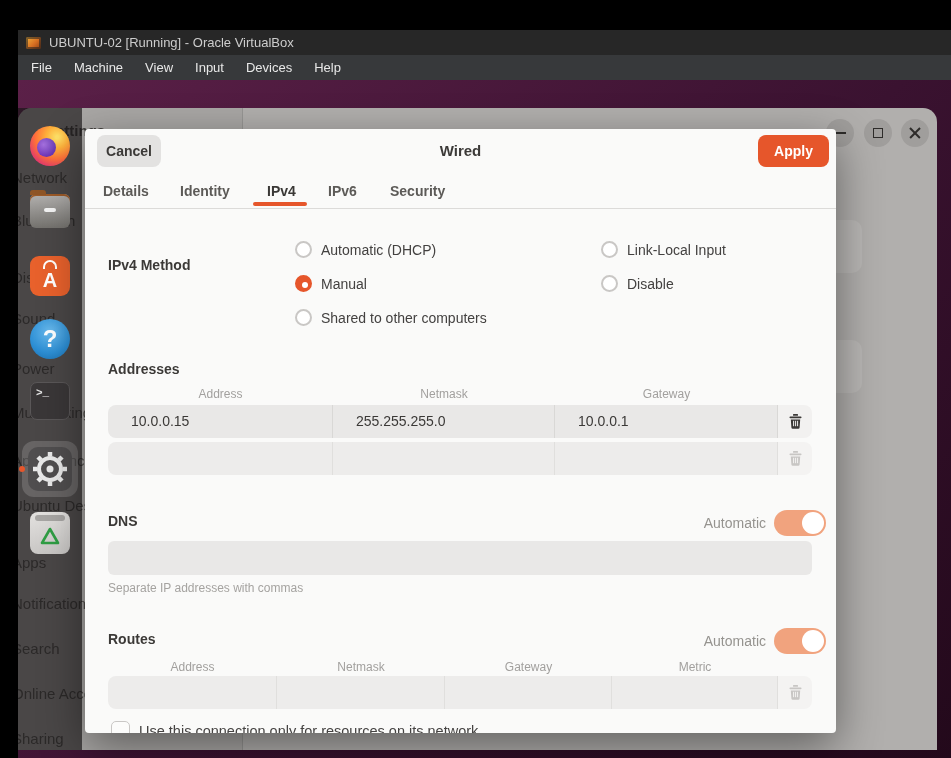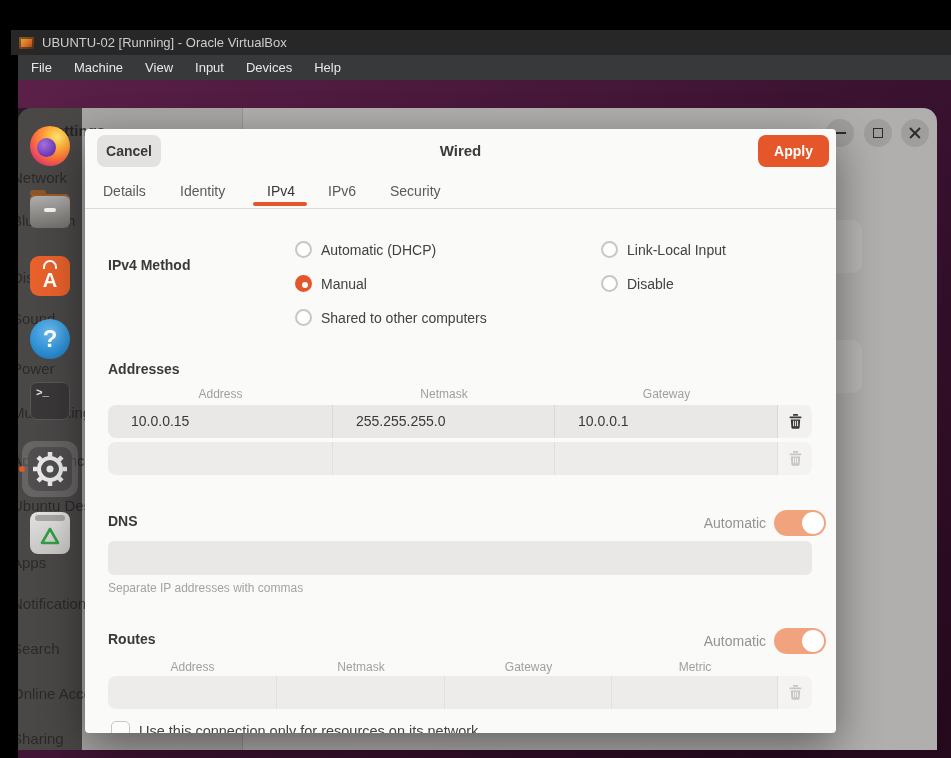--- a/index.html
+++ b/index.html
@@ -1,21 +1,21 @@
 <!DOCTYPE html>
 <html><head>
 <meta charset="utf-8">
 <style>
   * { margin:0; padding:0; box-sizing:border-box; }
   html,body { width:951px; height:758px; background:#000; font-family:"Liberation Sans", sans-serif; overflow:hidden; }
   .abs { position:absolute; }
   #screen { position:relative; width:951px; height:758px; background:#000; overflow:hidden; }
 
   
-  #vbox-titlebar { left:11px; top:30px; right:0; height:25px; background:#272727; display:flex; align-items:center; color:#CDCDCD; font-size:13px; }
+  #vbox-titlebar { left:18px; top:30px; right:0; height:25px; background:#272727; display:flex; align-items:center; color:#CDCDCD; font-size:13px; }
   #vbox-icon { width:15px; height:12px; margin-left:8px; border-radius:2px; background:linear-gradient(135deg,#f2b33d 0%,#d86f22 55%,#8c3d12 100%); box-shadow:inset 0 0 0 2px rgba(30,30,30,.55); }
   #vbox-title { margin-left:8px; }
   #vbox-menubar { left:18px; top:55px; right:0; height:25px; background:#37393B; display:flex; align-items:center; color:#E8E8E8; font-size:13px; }
   .menu-item { padding:0 11px; height:25px; line-height:25px; }
   .menu-item:first-child { margin-left:2px; }
 
   
   #vm-screen { left:18px; top:80px; right:0; bottom:0; background:linear-gradient(135deg,#5B2048 0%,#3A1230 55%,#23091B 100%); overflow:hidden; }
 
   
@@ -53,21 +53,21 @@
   #icon-settings { left:10px; top:339px; width:44px; height:44px; border-radius:10px; background:#504E4F; display:flex; align-items:center; justify-content:center; }
   #settings-running-dot { left:1px; top:358px; width:6px; height:6px; border-radius:50%; background:#E6562B; }
   #icon-trash { top:404px; height:42px; border-radius:8px; background:linear-gradient(#E3E1DF,#C9C7C5); display:flex; align-items:center; justify-content:center; }
   #icon-trash::before { content:""; position:absolute; left:5px; top:3px; width:30px; height:6px; border-radius:3px; background:#A8A6A4; }
 
   
   #dialog { left:67px; top:49px; width:751px; height:604px; background:#FAFAF9; border-radius:4px; box-shadow:0 14px 46px rgba(0,0,0,0.45); z-index:10; overflow:hidden; }
   #cancel-button { left:12px; top:6px; width:64px; height:32px; border-radius:8px; background:#E3E2E1; color:#3B3937; font-size:14px; font-weight:600; text-align:center; line-height:32px; }
   #dialog-title { left:0; right:0; top:13px; text-align:center; font-size:15px; font-weight:bold; color:#3C3A38; }
   #apply-button { right:7px; top:6px; width:71px; height:32px; border-radius:8px; background:#E6562B; color:#FFFFFF; font-size:14px; font-weight:bold; text-align:center; line-height:32px; }
-  .tab { top:54px; font-size:14px; color:#5C5A57; }
+  .tab { top:54px; font-size:14px; color:#5C5A57;font-weight:bold; }
   .tab.active { color:#3A3836; }
   #tab-underline { left:168px; top:73px; width:54px; height:4px; background:#E6562B; border-radius:2px; }
   #tabs-divider { left:0; right:0; top:79px; height:1px; background:#DCDBD9; }
 
   .section-label { font-size:14px; font-weight:bold; color:#3B3937; }
   .radio-row { display:flex; align-items:center; gap:9px; }
   .radio { width:17px; height:17px; border-radius:50%; background:#FFFFFF; border:2px solid #C9C7C5; flex:none; }
   .radio.checked { background:#E6562B; border-color:#E6562B; position:relative; }
   .radio.checked::after { content:""; position:absolute; left:4.5px; top:4.5px; width:6px; height:6px; border-radius:50%; background:#FFFFFF; }
   .radio-label { font-size:14px; color:#434140; white-space:nowrap; }

